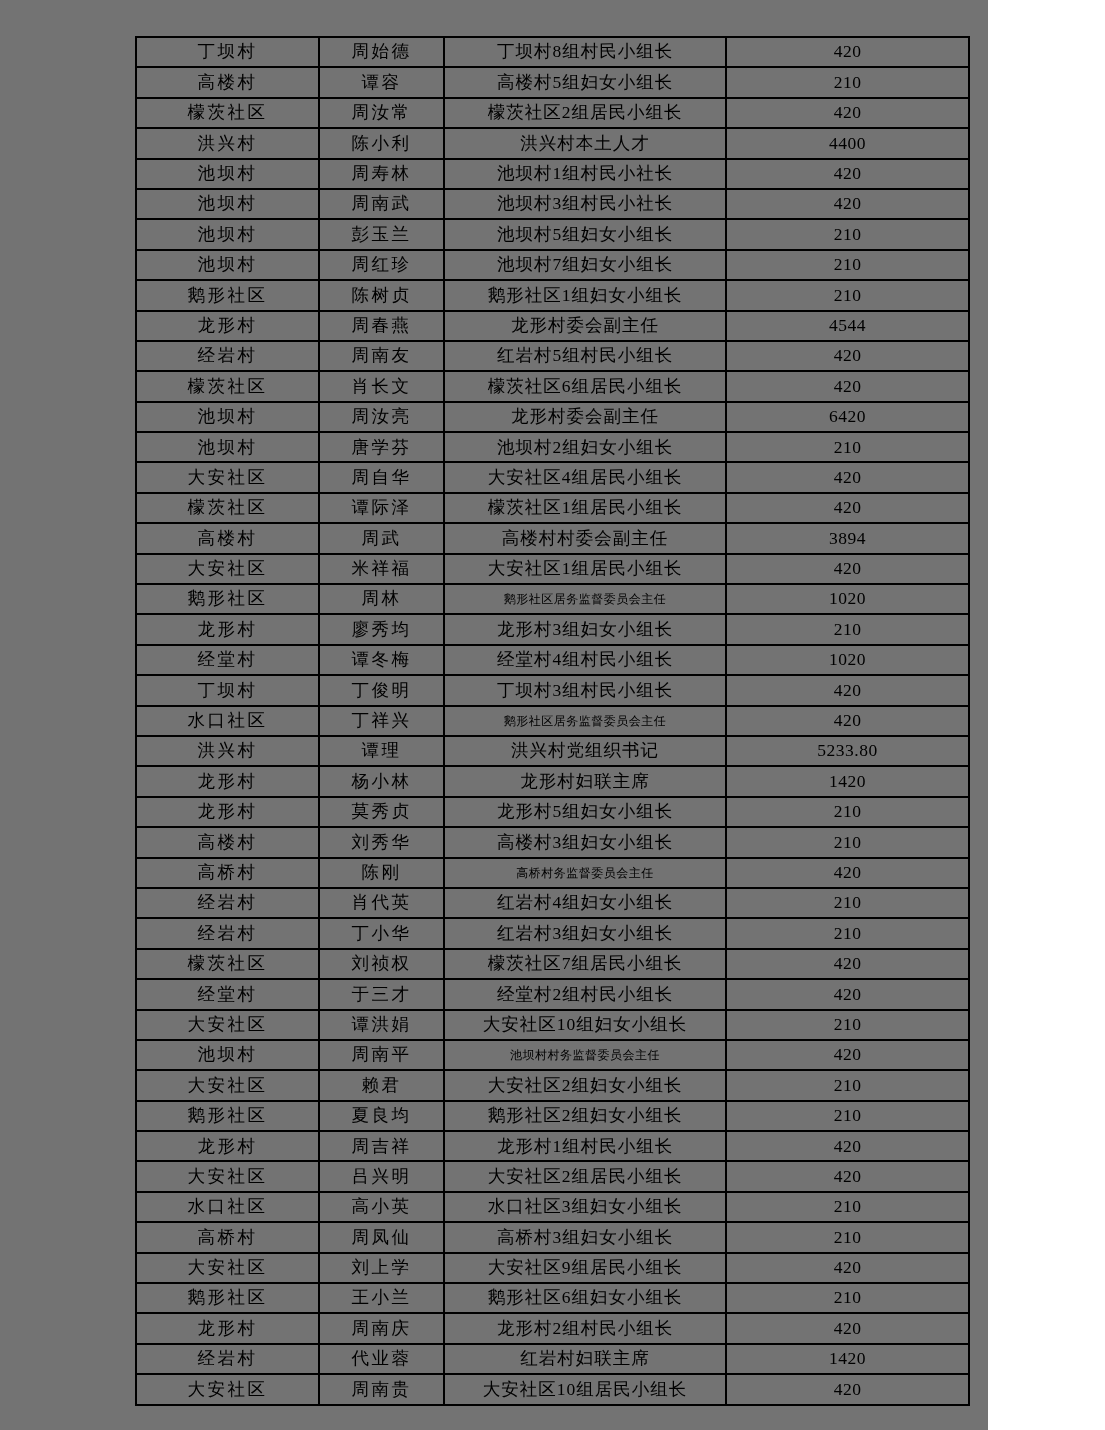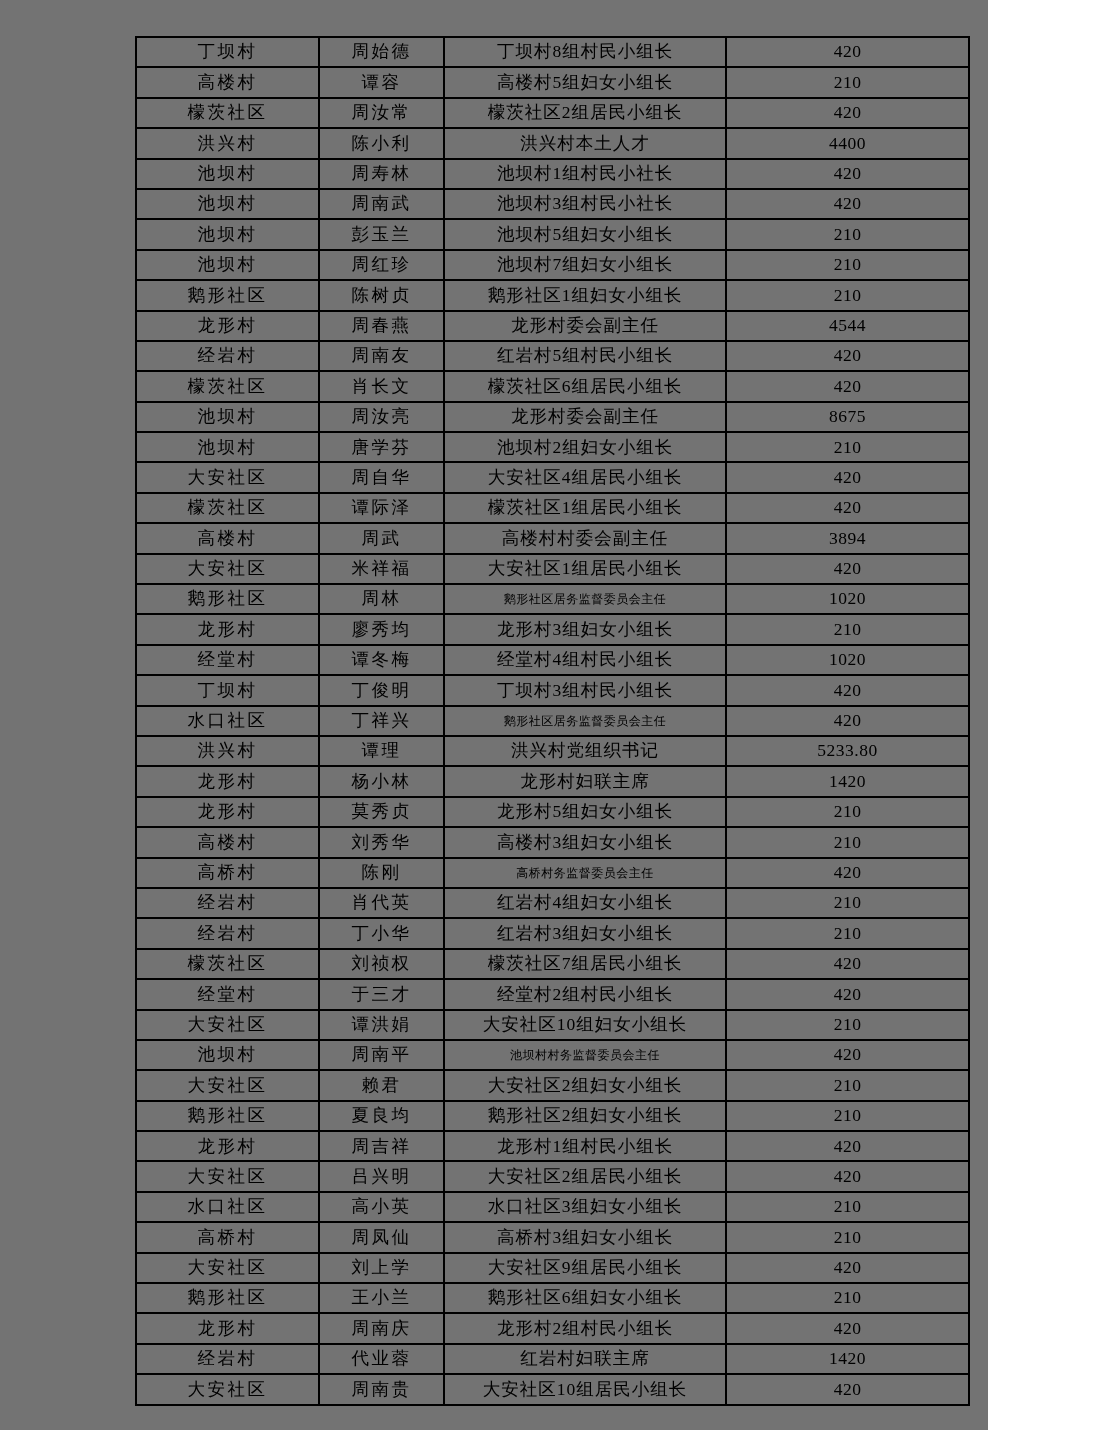--- a/index.html
+++ b/index.html
@@ -131,21 +131,21 @@
         <tr>
           <td class="cell-village">檬茨社区</td>
           <td class="cell-name">肖长文</td>
           <td class="cell-position">檬茨社区6组居民小组长</td>
           <td class="cell-amount">420</td>
         </tr>
         <tr>
           <td class="cell-village">池坝村</td>
           <td class="cell-name">周汝亮</td>
           <td class="cell-position">龙形村委会副主任</td>
-          <td class="cell-amount">8675</td>
+          <td class="cell-amount">6420</td>
         </tr>
         <tr>
           <td class="cell-village">池坝村</td>
           <td class="cell-name">唐学芬</td>
           <td class="cell-position">池坝村2组妇女小组长</td>
           <td class="cell-amount">210</td>
         </tr>
         <tr>
           <td class="cell-village">大安社区</td>
           <td class="cell-name">周自华</td>

